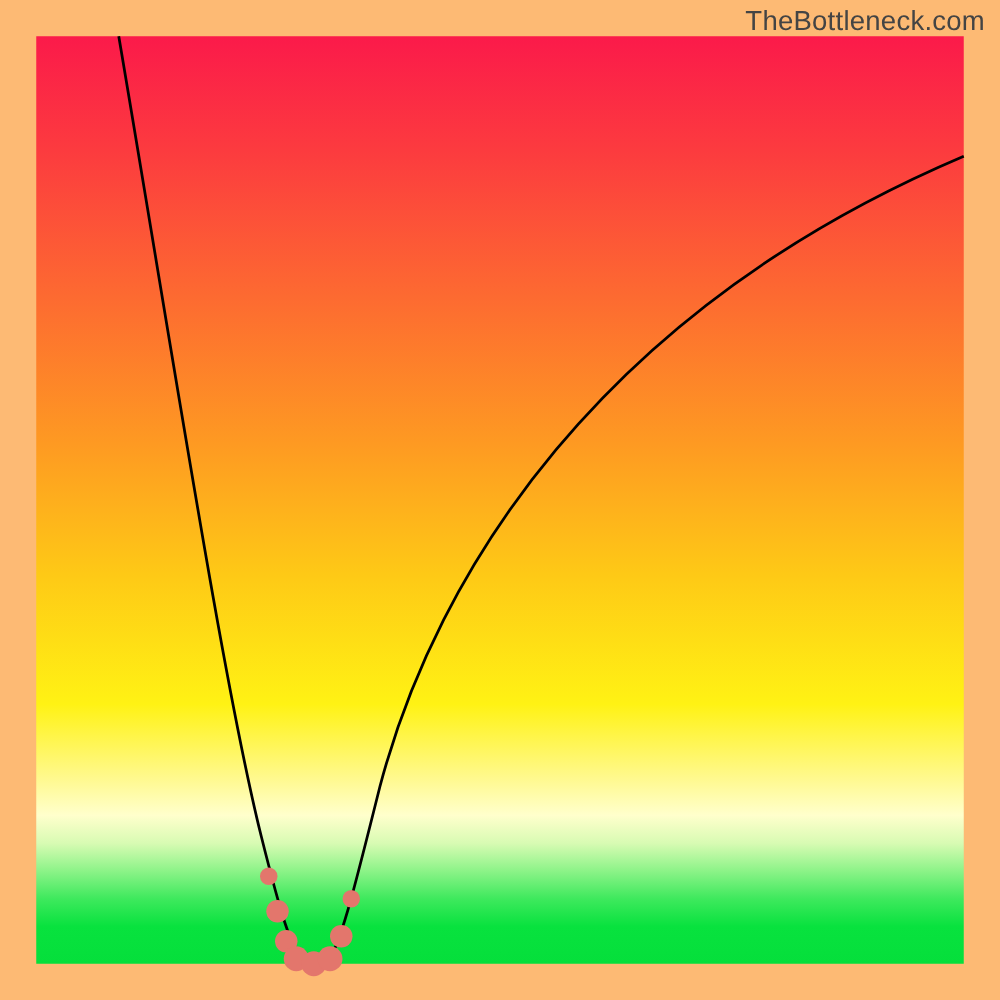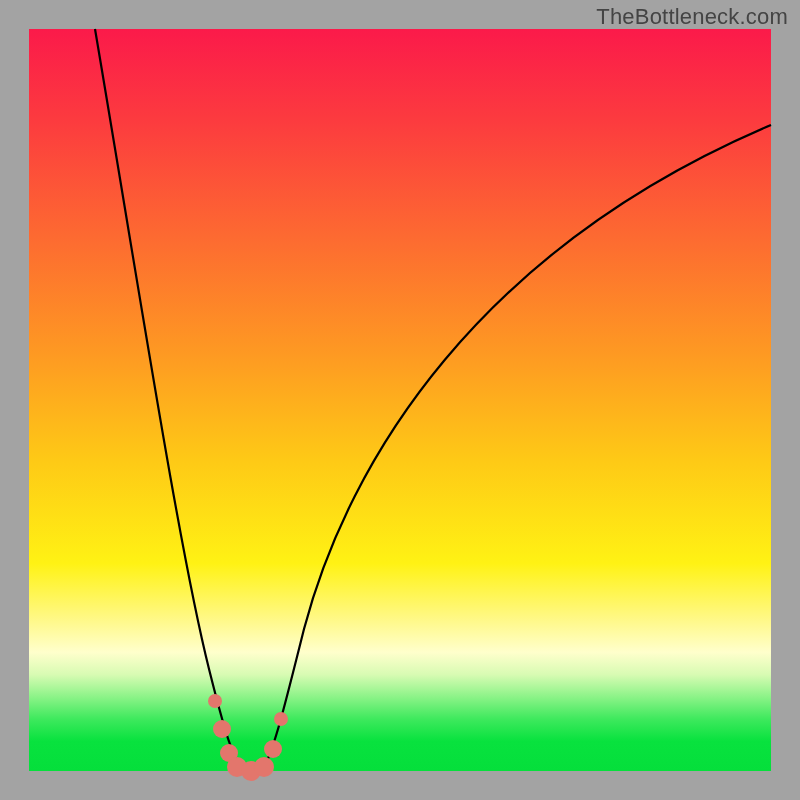--- a/index.html
+++ b/index.html
@@ -9,21 +9,21 @@
     height: 800px;
     overflow: hidden;
     background: #000;
     font-family: Arial, sans-serif;
   }
   .frame {
     position: absolute;
     top: 0; left: 0;
     width: 800px;
     height: 800px;
-    background: #a3a3a3;
+    background: #fdba74;
   }
   .gradient {
     position: absolute;
     top: 29px;
     left: 29px;
     width: 742px;
     height: 742px;
     background: linear-gradient(to bottom,
       #fb1a4a 0%,
       #fc3a3f 12%,

